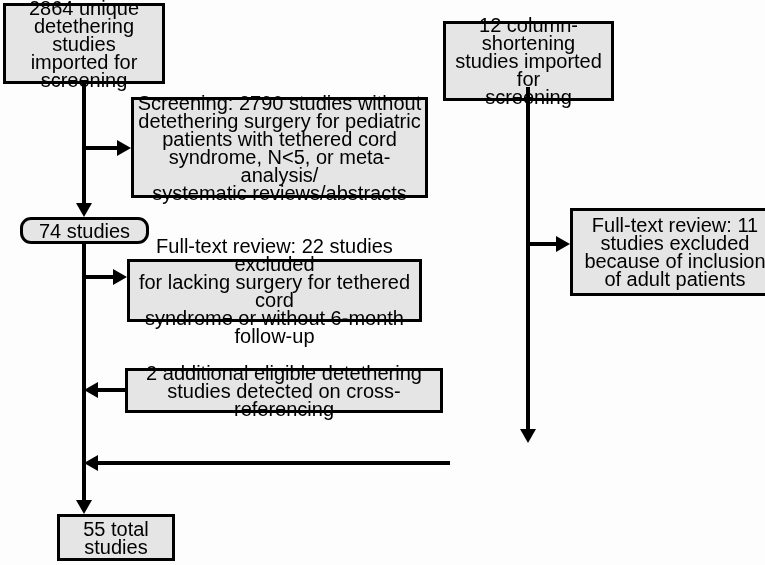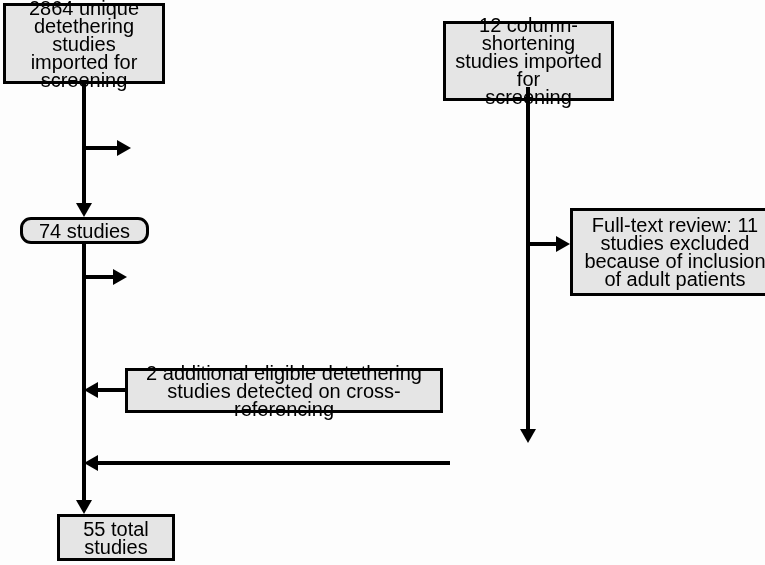--- a/index.html
+++ b/index.html
@@ -98,23 +98,31 @@
 
   <div class="box" id="box-detethering-imported">2864 unique
 detethering studies
 imported for
 screening</div>
 
   <div class="box" id="box-column-shortening-imported">12 column-shortening
 studies imported for
 screening</div>
 
+  <div class="box" id="box-screening-exclusion">Screening: 2790 studies without
+detethering surgery for pediatric
+patients with tethered cord
+syndrome, N&lt;5, or meta-analysis/
+systematic reviews/abstracts</div>
 
   <div class="box" id="box-74-studies">74 studies</div>
 
+  <div class="box" id="box-fulltext-22-exclusion">Full-text review: 22 studies excluded
+for lacking surgery for tethered cord
+syndrome or without 6-month follow-up</div>
 
   <div class="box" id="box-cross-referencing">2 additional eligible detethering
 studies detected on cross-referencing</div>
 
   <div class="box" id="box-fulltext-11-exclusion">Full-text review: 11
 studies excluded
 because of inclusion
 of adult patients</div>
 
 

